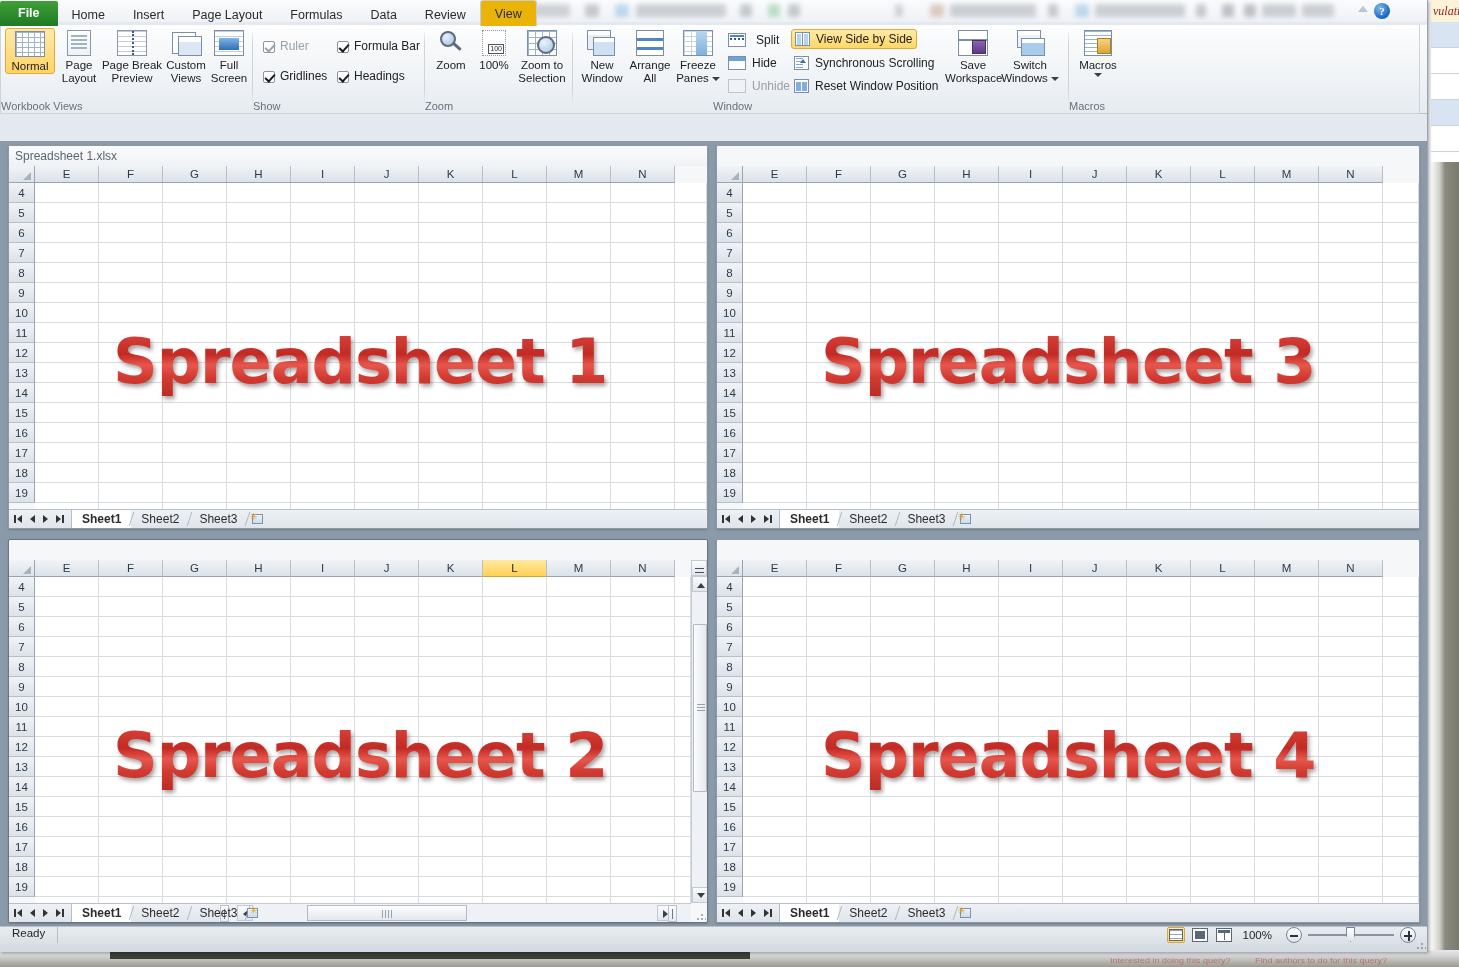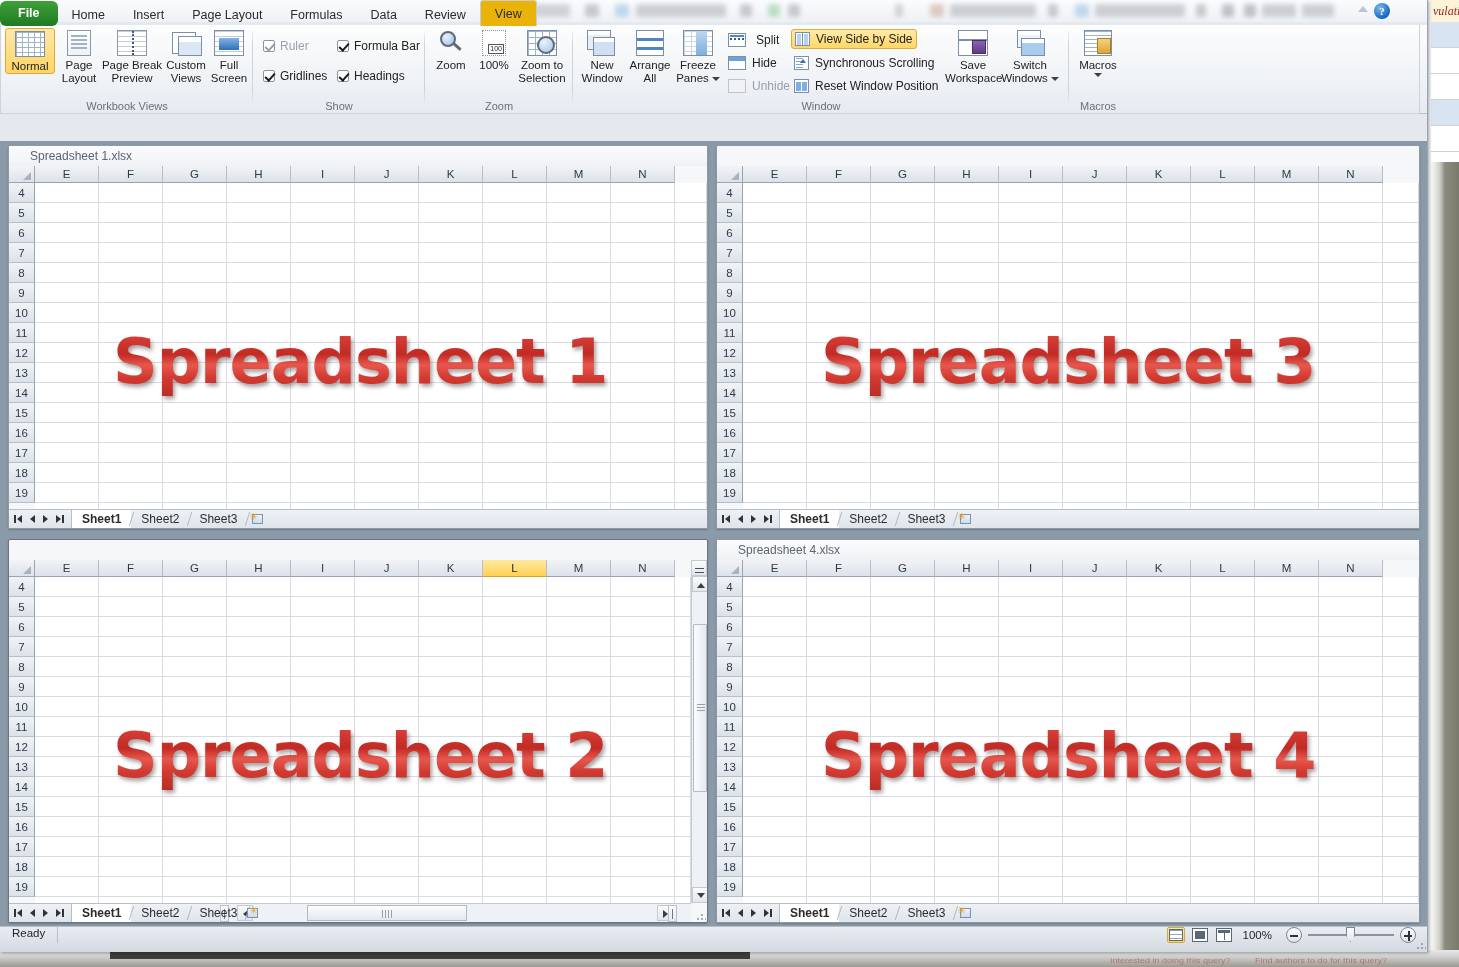--- a/index.html
+++ b/index.html
@@ -84,57 +84,57 @@
     position:absolute; left:0; top:0px; height:26px; display:flex;
     align-items:flex-end; padding-left:0px; z-index:5;
   }
   .tab{
     height:22px; line-height:22px; padding:0 14px; font-size:12.5px;
     color:#2b2b2b; cursor:default; position:relative; top:0px;
   }
   .tab.file{
     background:linear-gradient(to bottom,#3fa037,#1f7a24);
     color:#fff; font-weight:bold; padding:0 18px; height:25px; line-height:25px;
-    border-top-left-radius:2px; border-top-right-radius:2px;border-radius:6px;
+    border-top-left-radius:2px; border-top-right-radius:2px;
   }
   .tab.active{
     background:#eab308; border:1px solid #c6cdd6; border-bottom:none;
     border-top-left-radius:3px; border-top-right-radius:3px;
     height:26px; line-height:26px; z-index:6;
   }
 
   
   #ribbon{
     position:absolute; left:0; top:25px; width:1428px; height:89px;
     background:linear-gradient(to bottom,#fdfdfd 0%,#f1f4f7 55%,#e6ebf1 100%);
     border-bottom:1px solid #b9c1cb;
   }
   #ribbon-inner{
     position:relative; width:1420px; height:89px;
     border:1px solid #ccd3db; border-top:none; background:transparent;
   }
   .group{ position:absolute; top:0; height:88px; }
   .group .glabel{
-    position:absolute; bottom:1px; left:0; width:100%; text-align:center;
+    position:absolute; bottom:1px; left:0; width:100%; text-align:left;
     font-size:11px; color:#6a6f78;
   }
   .group .gdiv{
     position:absolute; right:0; top:4px; width:1px; height:76px;
     background:linear-gradient(to bottom,rgba(0,0,0,0),#cdd4dc 20%,#cdd4dc 80%,rgba(0,0,0,0));
   }
   .bigbtn{
     position:absolute; top:3px; width:54px; text-align:center; cursor:default;
     font-size:11.5px; color:#222; line-height:13px; padding-top:2px;
   }
   .bigbtn .ico{ display:block; margin:0 auto 3px; }
   .bigbtn.sel{
     background:linear-gradient(to bottom,#ffe9a8,#ffd364);
     border:1px solid #e0a93a; border-radius:3px;
   }
-  .chkrow{ position:absolute; font-size:12px; color:#222; display:flex; align-items:center; }
+  .chkrow{ position:absolute; font-size:12px; color:#222; display:flex; align-items:flex-end; }
   .chk{
     width:12px;height:12px;border:1px solid #8c949e;background:#fff;border-radius:2px;
     margin-right:5px; position:relative; flex:none;
   }
   .chk.on:after{
     content:""; position:absolute; left:3px; top:0px; width:4px; height:8px;
     border:solid #1a1a1a; border-width:0 2px 2px 0; transform:rotate(42deg);
   }
   .chk.on.dim:after{ border-color:#9aa0a8; }
   .chkrow.dim{ color:#9aa0a8; }
@@ -189,21 +189,21 @@
   
   .child{
     position:absolute; background:#f6f7f9;
     border:1px solid #8e99a5; border-radius:2px;
     box-shadow:0 1px 2px rgba(0,0,0,.2);
     overflow:hidden;
   }
   .child.active{ border-color:#6b7683; }
   .ctitle{
     height:20px; background:linear-gradient(to bottom,#fbfcfd,#eff2f5);
-    display:flex; align-items:center; padding-left:21px;
+    display:flex; align-items:center; padding-left:6px;
     font-size:12px; color:#5c6570; position:relative;
   }
   .child.active .ctitle{ color:#20242a; }
   .xlico{
     width:13px;height:15px; margin-right:5px; flex:none; position:relative;
     background:linear-gradient(to bottom,#fefefe,#eef3ee);
     border:1px solid #7d9a7d; border-radius:1px;
   }
   .xlico:after{
     content:"X"; position:absolute; left:0; top:-1px; width:13px; text-align:center;
@@ -861,23 +861,20 @@
         <div class="sheettab">Sheet2</div>
         <div class="sheettab">Sheet3</div>
         <div class="newsheet">
             <span class="pg"></span>
             <span class="st">✳</span>
           </div>
       </div>
     </div>
 
     <div class="child" style="left:716px;top:398px;width:704px;height:384px;">
-      <div class="ctitle">
-        <span>Spreadsheet 4.xlsx</span>
-      </div>
       <div class="gridwrap">
         <div class="colhdr">
           <div class="cell-corner"></div>
           <div class="colcell">E</div>
           <div class="colcell">F</div>
           <div class="colcell">G</div>
           <div class="colcell">H</div>
           <div class="colcell">I</div>
           <div class="colcell">J</div>
           <div class="colcell">K</div>

